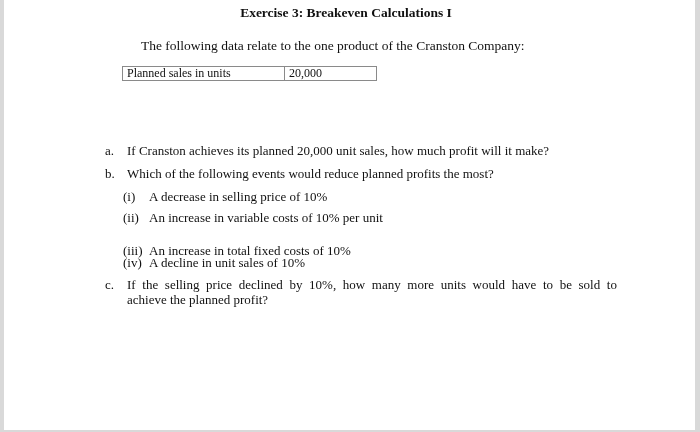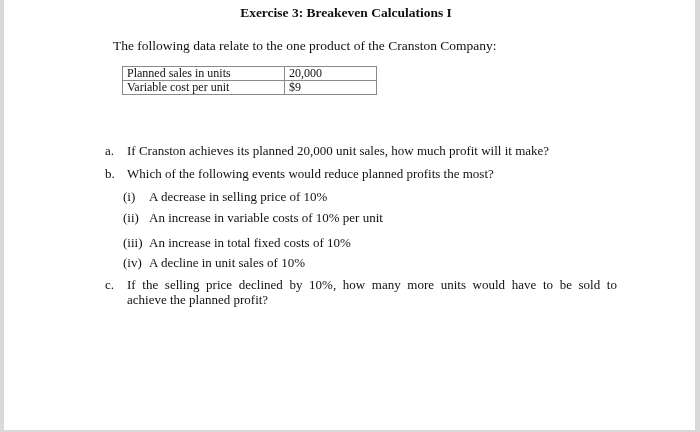--- a/index.html
+++ b/index.html
@@ -13,21 +13,21 @@
   .page {
     position: absolute; left: 4px; top: 0; width: 691px; height: 430px;
     background: #ffffff;
   }
   .title {
     position: absolute; left: 0; top: 5px; width: 700px;
     text-align: center; font-weight: bold; font-size: 13.5px;
     margin-left: -4px;
   }
   .intro {
-    position: absolute; left: 113px; top: 38px; font-size: 13.5px;
+    position: absolute; left: 141px; top: 38px; font-size: 13.5px;
   }
   table.data {
     position: absolute; left: 122px; top: 66px;
     border-collapse: collapse; font-size: 12px; line-height: 13px;
   }
   table.data td {
     border: 1px solid #8a8a8a; padding: 0 3px 0 4px; height: 13px;
   }
   table.data td.lbl { width: 154px; }
   table.data td.val { width: 84px; text-align: left; }
@@ -46,44 +46,40 @@
 
 <div class="title">Exercise 3: Breakeven Calculations I</div>
 <div class="intro">The following data relate to the one product of the Cranston Company:</div>
 
 <table class="data">
   <tbody>
       <tr>
     <td class="lbl">Planned sales in units</td>
     <td class="val">20,000</td>
   </tr>
-  <tr>
-    <td class="lbl">Variable cost per unit</td>
-    <td class="val">$9</td>
-  </tr>
 </tbody>
   </table>
 
 <div class="q" style="left:105px; top:143px;">
   <span class="mk">a.</span>
   <span class="tx">If Cranston achieves its planned 20,000 unit sales, how much profit will it make?</span>
 </div>
 
 <div class="q" style="left:105px; top:166px;">
   <span class="mk">b.</span>
   <span class="tx">Which of the following events would reduce planned profits the most?</span>
 </div>
 
 <div class="sub" style="top:189px;">
   <span class="num">(i)</span><span>A decrease in selling price of 10%</span>
 </div>
 <div class="sub" style="top:210px;">
   <span class="num">(ii)</span><span>An increase in variable costs of 10% per unit</span>
 </div>
-<div class="sub" style="top:235px;">
+<div class="sub" style="top:243px;">
   <span class="num">(iii)</span><span>An increase in total fixed costs of 10%</span>
 </div>
 <div class="sub" style="top:255px;">
   <span class="num">(iv)</span><span>A decline in unit sales of 10%</span>
 </div>
 
 <div class="q qc" style="left:105px; top:277px;">
   <span class="mk">c.</span>
   <span class="tx">If the selling price declined by 10%, how many more units would have to be sold to</span>
   <span class="tx2">achieve the planned profit?</span>

